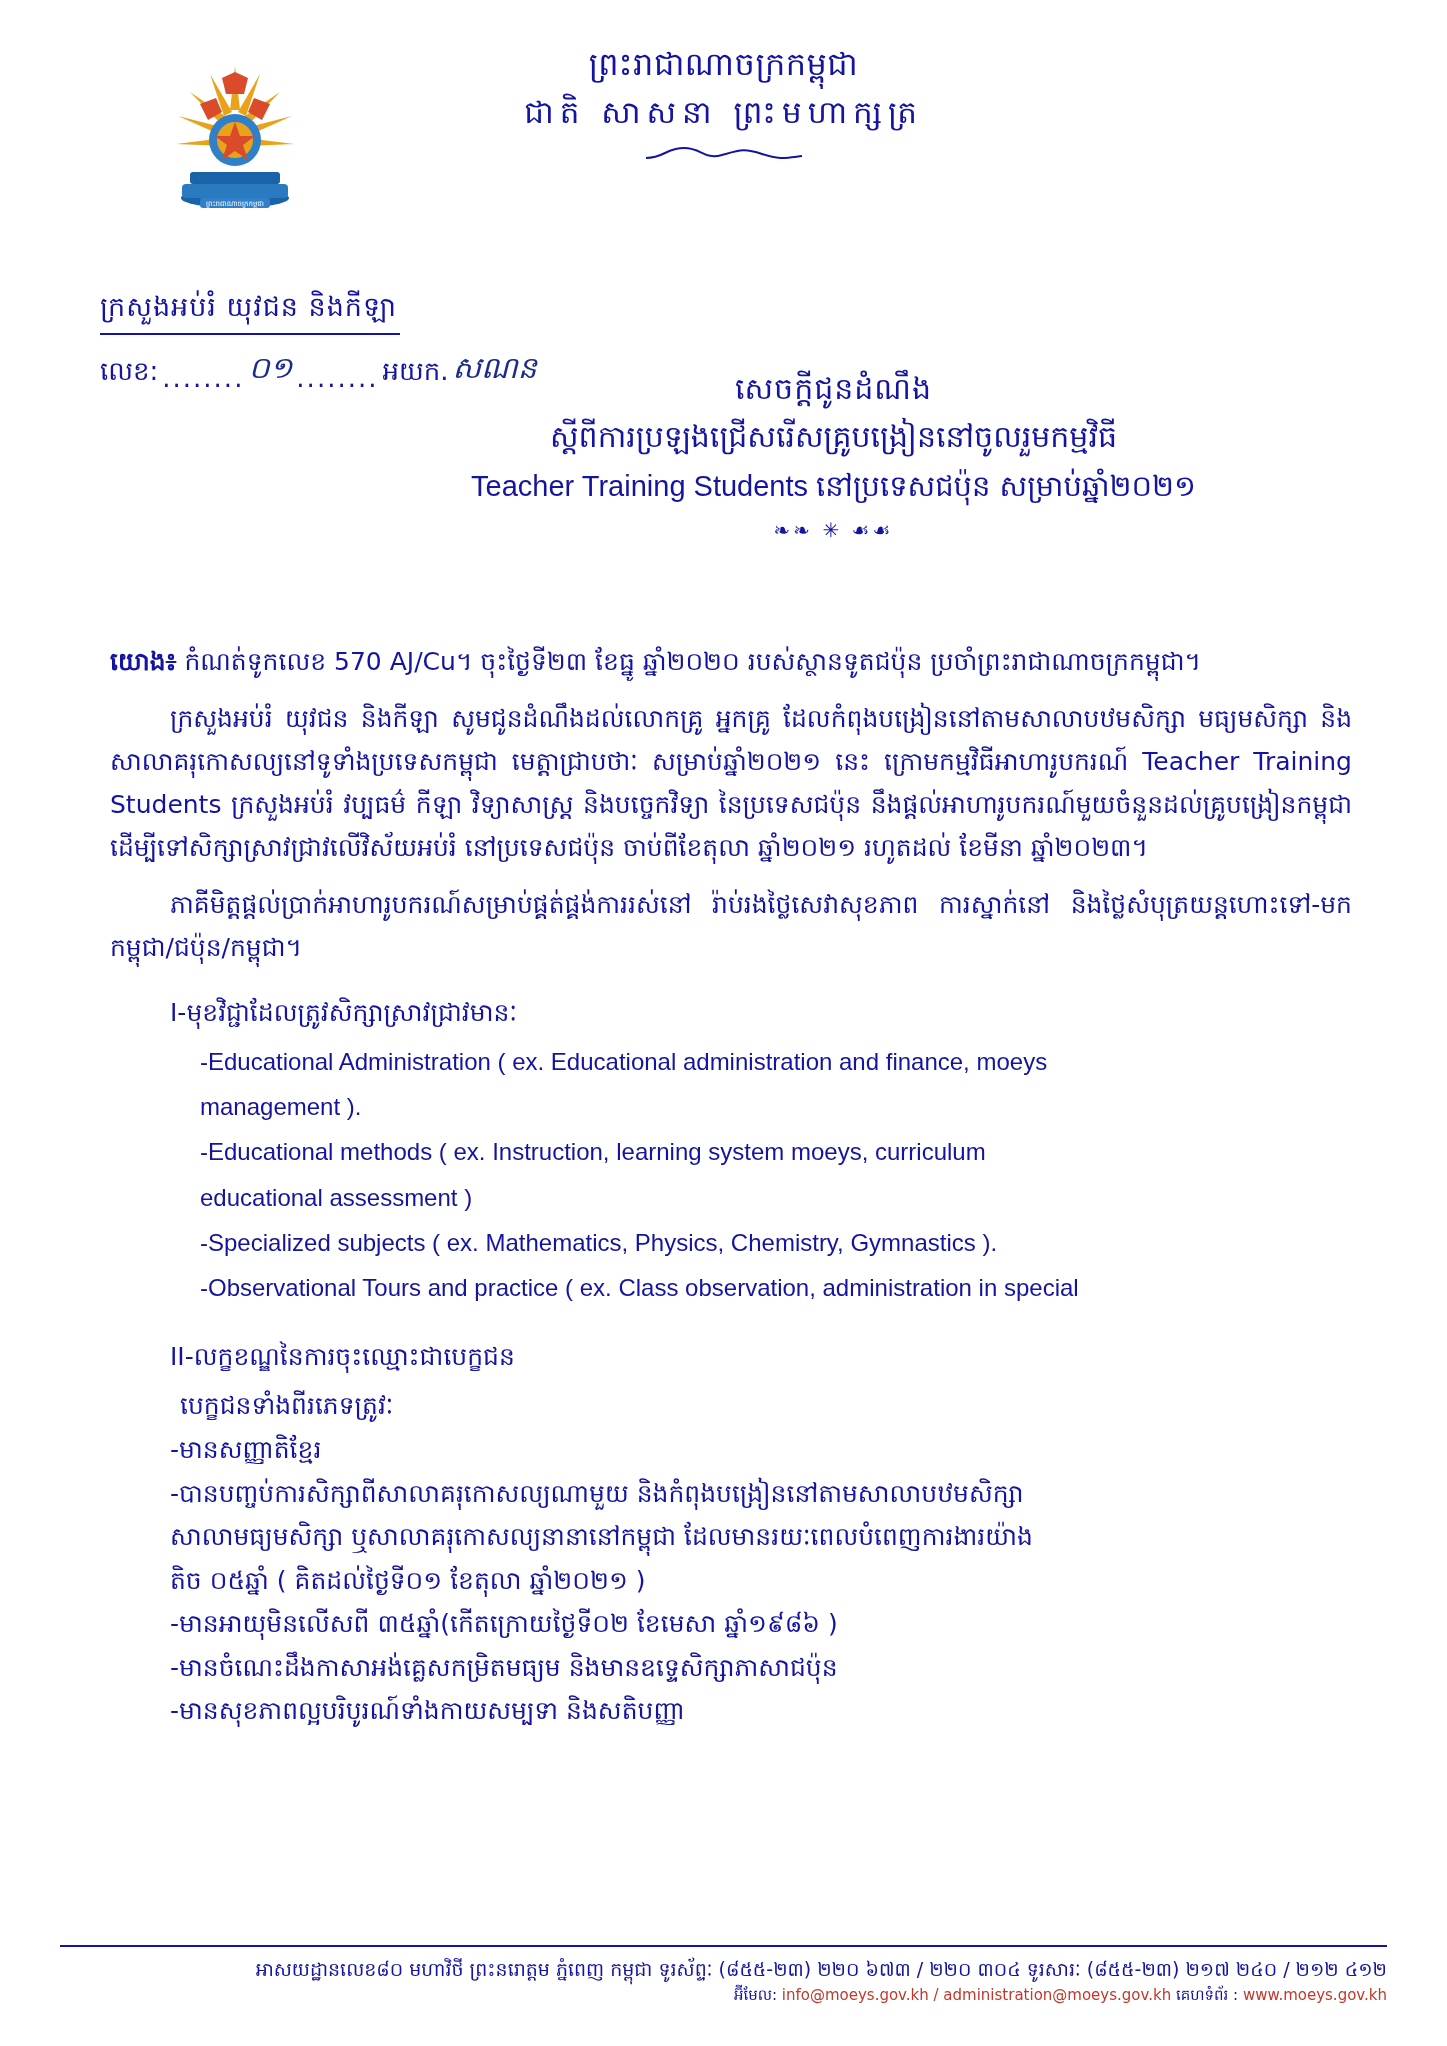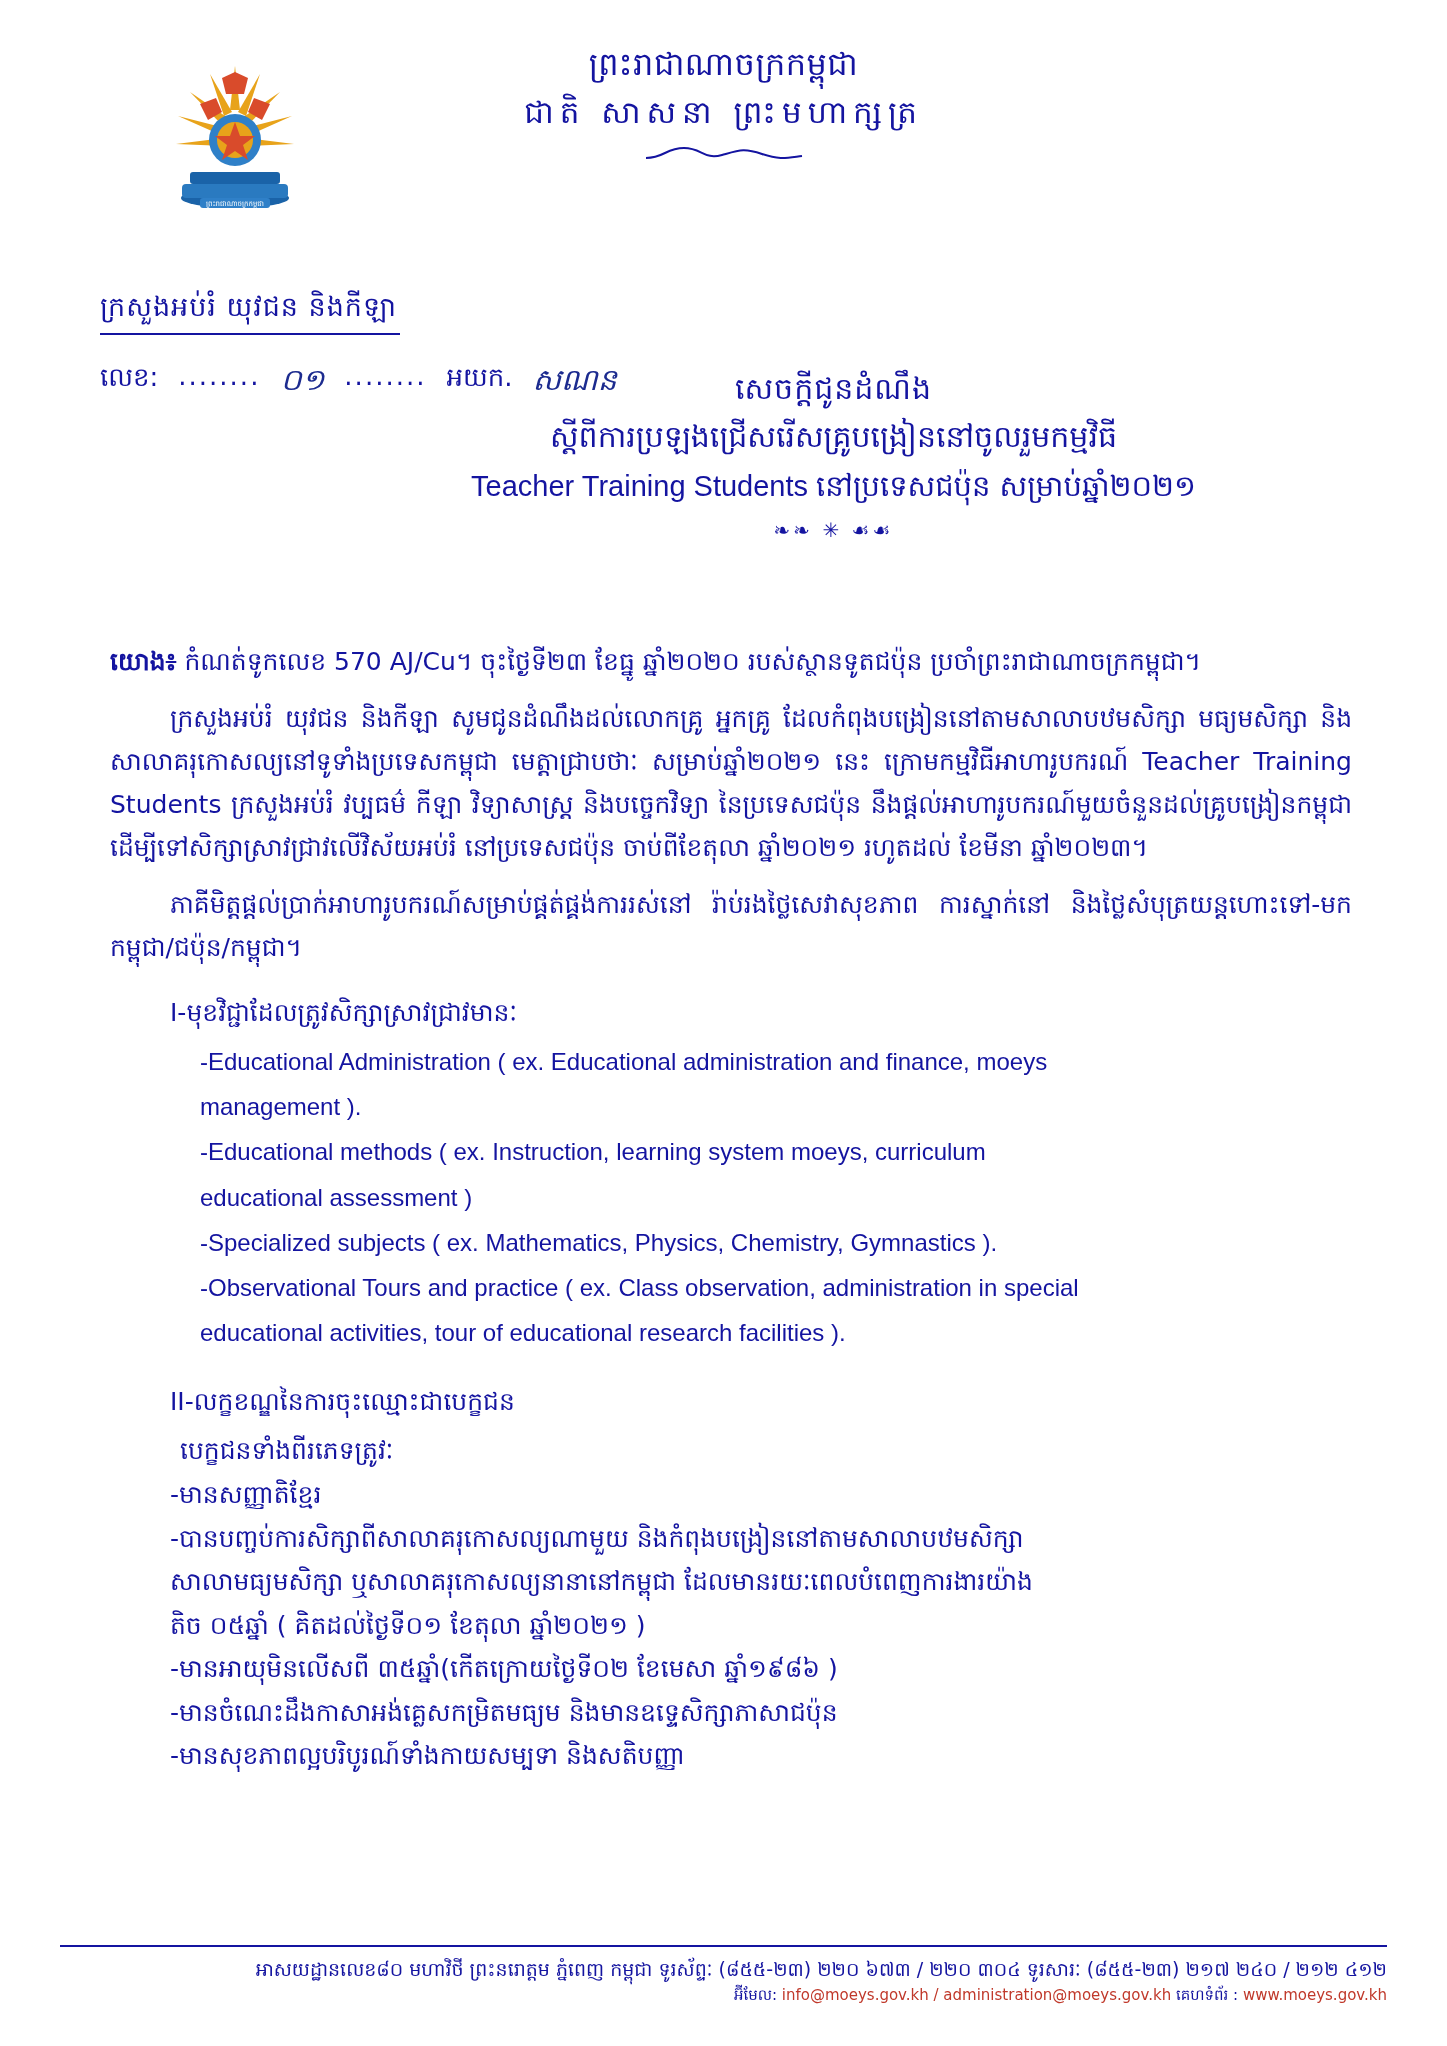--- a/index.html
+++ b/index.html
@@ -68,26 +68,26 @@
     letter-spacing: 1px;
   }
   .ministry-name .underline-deco {
     display: block;
     width: 300px;
     height: 2px;
     background: #1414a0;
     margin-top: 4px;
   }
   .docnum {
-    margin-top: 26px;
+    margin-top: 14px;
     font-size: 26px;
     color: #1414a0;
     display: flex;
-    align-items: flex-start;
-    gap: 20px;
+    align-items: flex-end;
+    gap: 4px;
   }
   .dots {
     letter-spacing: 2px;
   }
   .handwritten {
     font-family: "DejaVu Serif", "Liberation Serif", serif;
     font-size: 30px;
     color: #1c2b8f;
     font-style: italic;
   }
@@ -230,21 +230,20 @@
     <p class="para">ភាគីមិត្តផ្ដល់ប្រាក់អាហារូបករណ៍សម្រាប់ផ្គត់ផ្គង់ការរស់នៅ រ៉ាប់រងថ្លៃសេវាសុខភាព ការស្នាក់នៅ និងថ្លៃសំបុត្រយន្តហោះទៅ-មក កម្ពុជា/ជប៉ុន/កម្ពុជា។</p>
 
     <div class="sec-head">I-មុខវិជ្ជាដែលត្រូវសិក្សាស្រាវជ្រាវមានៈ</div>
     <div class="eng-list">
       <div>-Educational Administration ( ex. Educational administration and finance, moeys</div>
       <div>management ).</div>
       <div>-Educational methods ( ex. Instruction, learning system moeys, curriculum</div>
       <div>educational assessment )</div>
       <div>-Specialized subjects ( ex. Mathematics, Physics, Chemistry, Gymnastics ).</div>
       <div>-Observational Tours and practice ( ex. Class observation, administration in special</div>
-      <div>educational activities, tour of educational research facilities ).</div>
     </div>
 
     <div class="sec2">II-លក្ខខណ្ឌនៃការចុះឈ្មោះជាបេក្ខជន</div>
     <div class="sec2-sub">បេក្ខជនទាំងពីរភេទត្រូវៈ</div>
     <div class="kh-list">
       <div>-មានសញ្ញាតិខ្មែរ</div>
       <div>-បានបញ្ចប់ការសិក្សាពីសាលាគរុកោសល្យណាមួយ និងកំពុងបង្រៀននៅតាមសាលាបឋមសិក្សា</div>
       <div>សាលាមធ្យមសិក្សា ឬសាលាគរុកោសល្យនានានៅកម្ពុជា ដែលមានរយៈពេលបំពេញការងារយ៉ាង</div>
       <div>តិច ០៥ឆ្នាំ ( គិតដល់ថ្ងៃទី០១ ខែតុលា ឆ្នាំ២០២១ )</div>
       <div>-មានអាយុមិនលើសពី ៣៥ឆ្នាំ(កើតក្រោយថ្ងៃទី០២ ខែមេសា ឆ្នាំ១៩៨៦ )</div>

